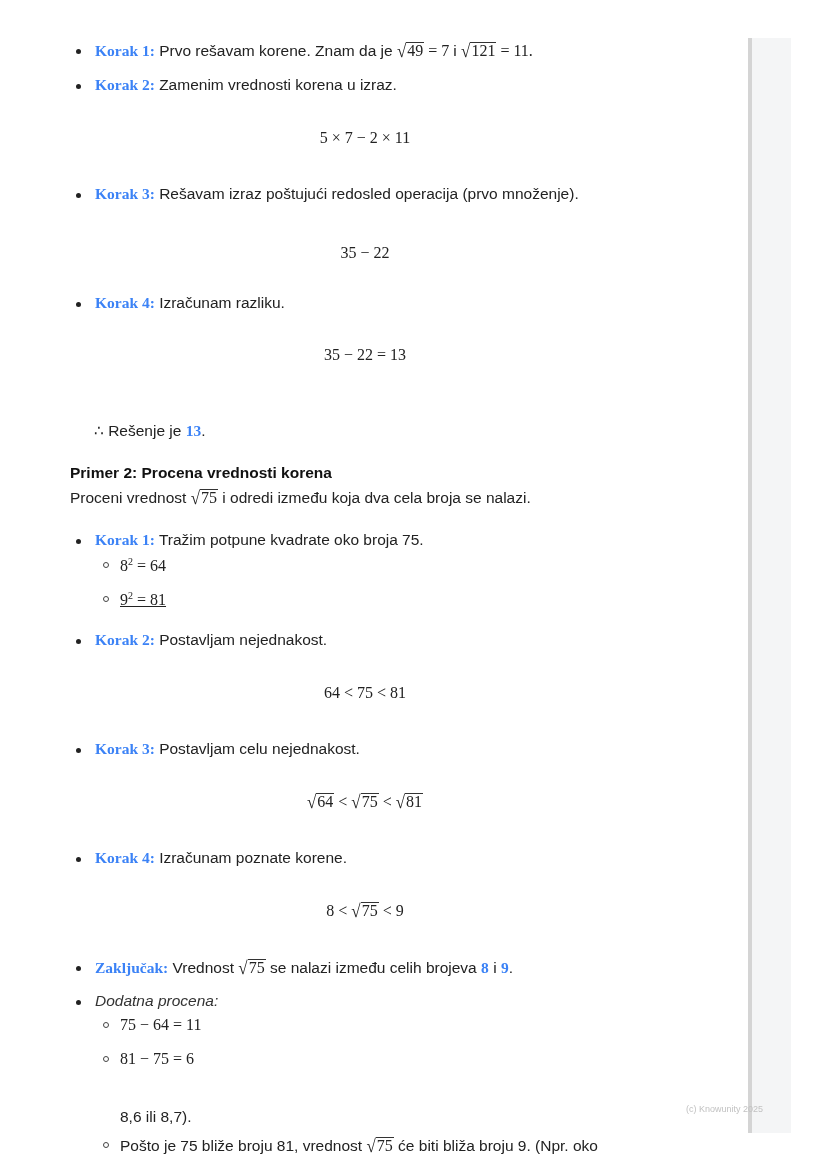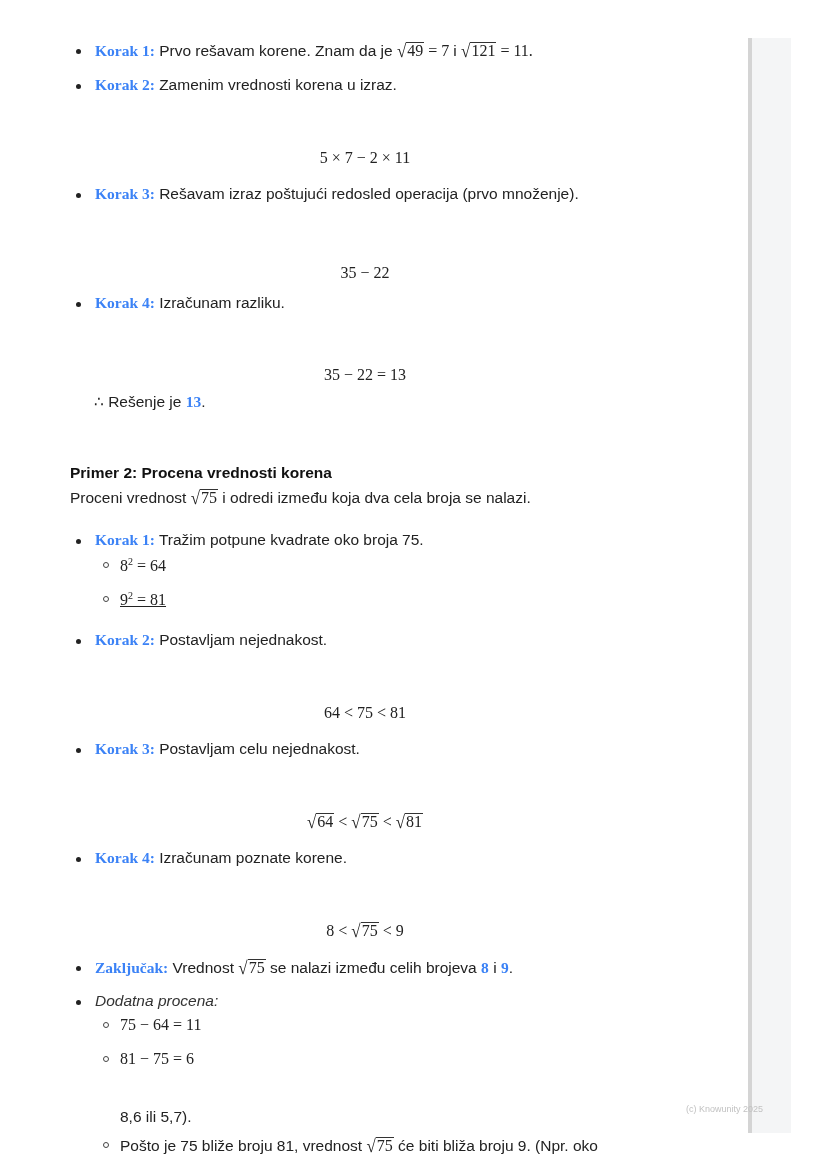--- a/index.html
+++ b/index.html
@@ -9,21 +9,21 @@
   .side-panel { position: absolute; left: 752px; top: 38px; width: 39px; height: 1095px; background: #f4f5f6; }
   .watermark { position: absolute; left: 686px; top: 1104px; font-size: 9px; color: #c2c2c2; white-space: nowrap; }
 
   .content { position: absolute; left: 70px; top: 0; width: 600px; font-size: 15.5px; }
   .row { position: absolute; white-space: nowrap; }
   .bullet { position: absolute; left: 6px; width: 5px; height: 5px; border-radius: 50%; background: #222; }
   .sub-bullet { position: absolute; width: 4px; height: 4px; border-radius: 50%; border: 1.3px solid #444; }
   .text { position: absolute; left: 25px; }
   b { font-weight: 700; color: #3b82f6; font-family: Liberation Serif, serif; }
   .math { font-family: "Liberation Serif", "DejaVu Serif", serif; font-size: 16px; color: #222; }
-  .disp { position: absolute; left: 0; width: 590px; text-align: center; margin-top: 20px; }
+  .disp { position: absolute; left: 0; width: 590px; text-align: center; }
   .sqrt { display: inline-block; white-space: nowrap; }
   .sqrt .rad { display: inline-block; font-size: 17px; transform: scaleY(1.1); margin-right: 0px; }
   .sqrt .arg { display: inline-block; border-top: 1px solid #333; padding: 0 1px; line-height: 1.05; }
   sup { font-size: 10px; vertical-align: 6px; }
   .ital { font-style: italic; color: #333; }
   .heading { font-weight: 700; color: #111; }
 </style>
 </head>
 <body>
 
@@ -70,21 +70,21 @@
 
   <div class="row" style="top:294px;">
     <span class="bullet" style="top:8px;"></span>
     <span class="text">
       <b>Korak 4:</b>
       <span>Izračunam razliku.</span>
     </span>
   </div>
   <div class="disp math" style="top:346px;">35 − 22 = 13</div>
 
-  <div class="row" style="top:393px; left:24px;">
+  <div class="row" style="top:422px; left:24px;">
     <span>∴ Rešenje je</span>
     <b>13</b><span>.</span>
   </div>
 
   <div class="row heading" style="top:464px;">Primer 2: Procena vrednosti korena</div>
 
   <div class="row" style="top:488px;">
     <span>Proceni vrednost</span>
     <span class="math sqrt"><span class="rad">√</span><span class="arg">75</span></span>
     <span>i odredi između koja dva cela broja se nalazi.</span>
@@ -169,15 +169,15 @@
   <div class="row math" style="top:1050px; left:50px;">
     <span class="sub-bullet" style="left:-17px; top:6px;"></span>
     <span>81 − 75 = 6</span>
   </div>
   <div class="row" style="top:1136px; left:50px;">
     <span class="sub-bullet" style="left:-17px; top:6px;"></span>
     <span>Pošto je 75 bliže broju 81, vrednost</span>
     <span class="math sqrt"><span class="rad">√</span><span class="arg">75</span></span>
     <span>će biti bliža broju 9. (Npr. oko</span>
   </div>
-  <div class="row" style="top:1108px; left:50px;">8,6 ili 5,7).</div>
+  <div class="row" style="top:1108px; left:50px;">8,6 ili 8,7).</div>
 
 </div>
 
 </body></html>

